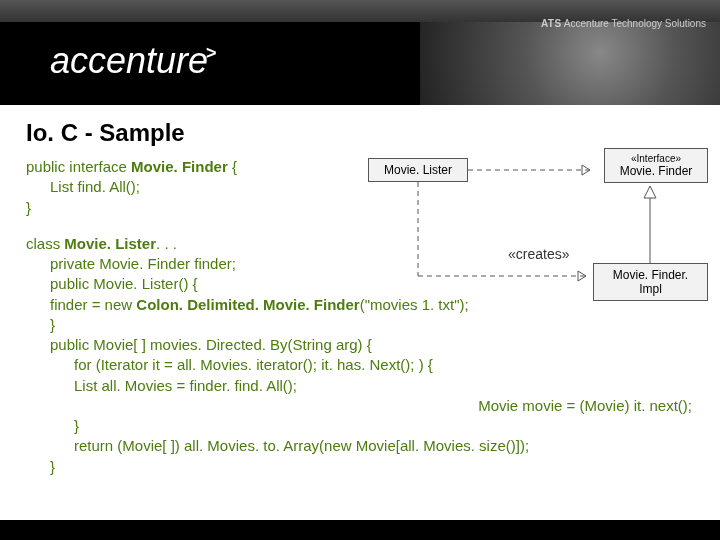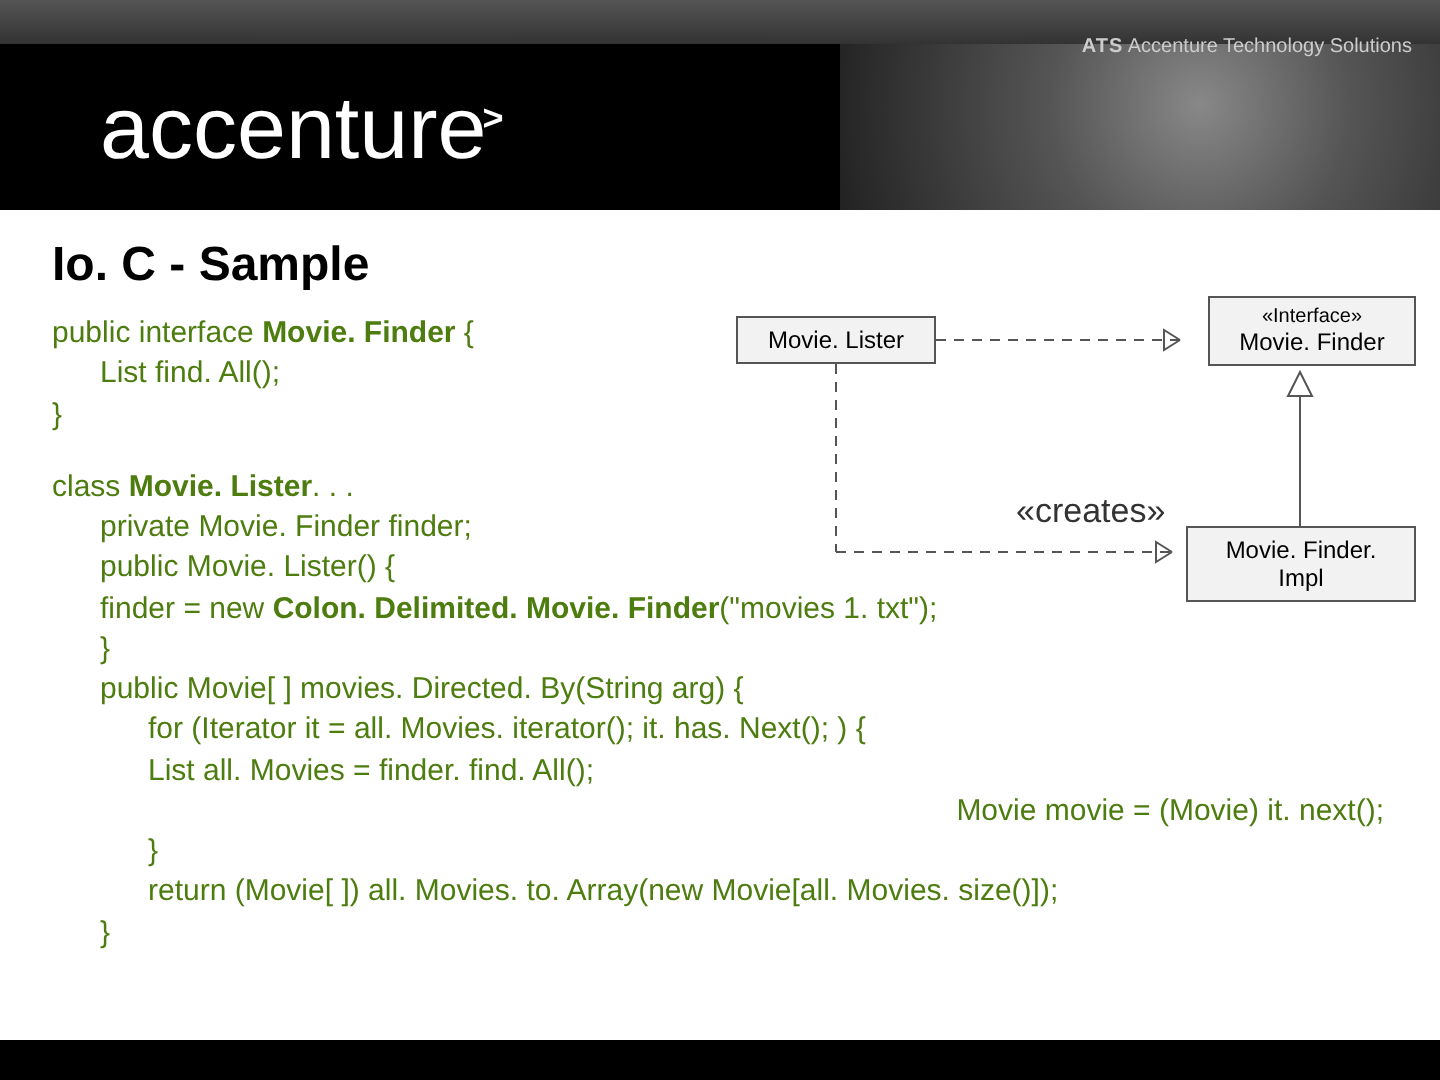--- a/index.html
+++ b/index.html
@@ -3,37 +3,37 @@
 <meta charset="utf-8">
 <style>
   * { margin: 0; padding: 0; box-sizing: border-box; }
   body { width: 720px; height: 540px; font-family: Arial, sans-serif; background: #fff; overflow: hidden; position: relative; }
   .header { width: 720px; height: 105px; background: #000; position: relative; }
   .header-image { position: absolute; right: 0; top: 0; width: 300px; height: 105px; background: radial-gradient(circle at 60% 50%, #888 0%, #555 40%, #222 100%); }
   .header-top-bar { position: absolute; top: 0; left: 0; right: 0; height: 22px; background: linear-gradient(to bottom, #555, #333); }
   .ats-label { position: absolute; top: 3px; right: 14px; color: #ccc; font-size: 10px; margin-top: 15px; }
   .ats-strong { font-weight: bold; letter-spacing: 0.5px; }
   .logo { position: absolute; left: 50px; top: 40px; color: #fff; }
-  .logo-text { font-size: 44px; font-weight: normal; letter-spacing: 0px; }
+  .logo-text { font-size: 36px; font-weight: normal; letter-spacing: 0px; font-style: italic; }
   .logo-arrow { color: #fff; font-size: 18px; font-weight: bold; position: relative; top: -14px; left: -2px; }
   .content { padding: 14px 28px 0 26px; position: relative; }
   .title { font-size: 24px; font-weight: bold; color: #000; margin-bottom: 10px; }
   .code { font-size: 15px; line-height: 1.35; color: #4d7c0f; font-family: Liberation Sans, sans-serif; position: relative; z-index: 2; }
   .code .b { font-weight: bold; }
   .ind1 { padding-left: 24px; }
   .ind2 { padding-left: 48px; }
   .ind3 { padding-left: 72px; text-align: right; }
   .block2 { margin-top: 16px; }
   .uml { position: absolute; right: 12px; top: 148px; width: 340px; height: 170px; z-index: 1; }
   .uml-box { position: absolute; background: #f2f2f2; border: 1px solid #555; font-size: 12px; text-align: center; padding: 4px 6px; }
   .uml-lister { left: 0; top: 10px; width: 100px; }
   .uml-finder { right: 0; top: 0; width: 104px; }
   .uml-finder .stereo { font-size: 10px; }
   .uml-impl { right: 0; top: 115px; width: 115px; }
-  .uml-creates { position: absolute; left: 140px; top: 98px; font-size: 17px; color: #333; }
+  .uml-creates { position: absolute; left: 140px; top: 98px; font-size: 14px; color: #333; }
   .footer-bar { position: absolute; bottom: 0; left: 0; width: 720px; height: 20px; background: #000; }
   svg.uml-lines { position: absolute; left:0; top:0; width:340px; height:170px; }
 </style>
 </head>
 <body>
 
 <div class="header">
   <div class="header-image"></div>
   <div class="header-top-bar">
     <div class="ats-label">

